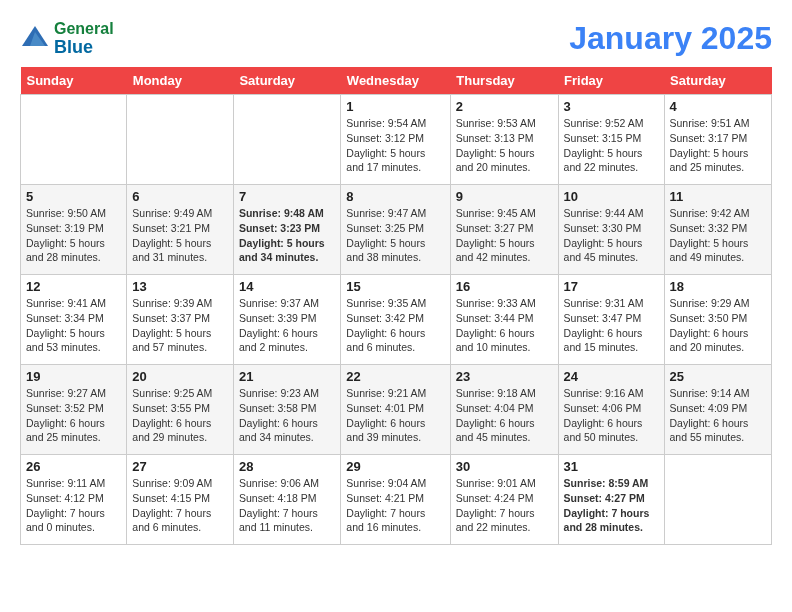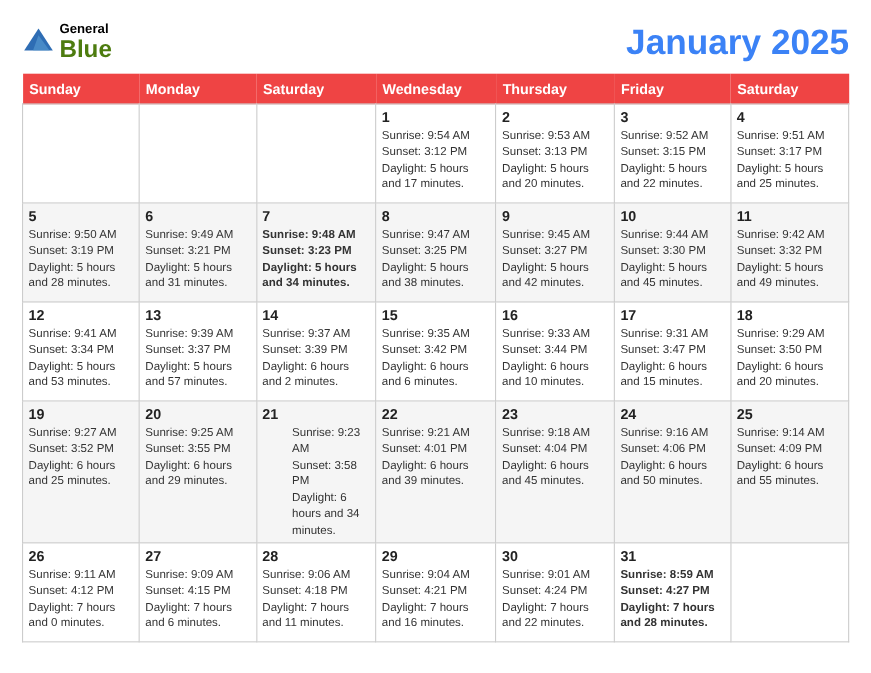--- a/index.html
+++ b/index.html
@@ -19,28 +19,28 @@
     .logo {
       display: flex;
       align-items: center;
     }
     .logo-text {
       display: flex;
       flex-direction: column;
       line-height: 1.1;
     }
     .logo-general {
-      font-size: 12px;
-      font-weight: bold;
-      color: #000000;
+      font-size: 16px;
+      font-weight: bold;
+      color: #15803d;
     }
     .logo-blue {
-      font-size: 22px;
-      font-weight: bold;
-      color: #4d7c0f;
+      font-size: 18px;
+      font-weight: bold;
+      color: #0369a1;
     }
     .logo-icon {
       width: 30px;
       height: 30px;
       margin-right: 4px;
     }
     .title-block {
       text-align: right;
     }
     .title-block h1 {
@@ -250,21 +250,21 @@
 Daylight: 6 hours and 25 minutes.</div>
         </td>
         <td>
           <span class="day-number">20</span>
           <div class="day-info" style="white-space: pre-line;">Sunrise: 9:25 AM
 Sunset: 3:55 PM
 Daylight: 6 hours and 29 minutes.</div>
         </td>
         <td>
           <span class="day-number">21</span>
-          <div class="day-info" style="white-space: pre-line; margin-left: 27px;">Sunrise: 9:23 AM
+          <div class="day-info" style="white-space: pre-line;">Sunrise: 9:23 AM
 Sunset: 3:58 PM
 Daylight: 6 hours and 34 minutes.</div>
         </td>
         <td>
           <span class="day-number">22</span>
           <div class="day-info" style="white-space: pre-line;">Sunrise: 9:21 AM
 Sunset: 4:01 PM
 Daylight: 6 hours and 39 minutes.</div>
         </td>
         <td>

